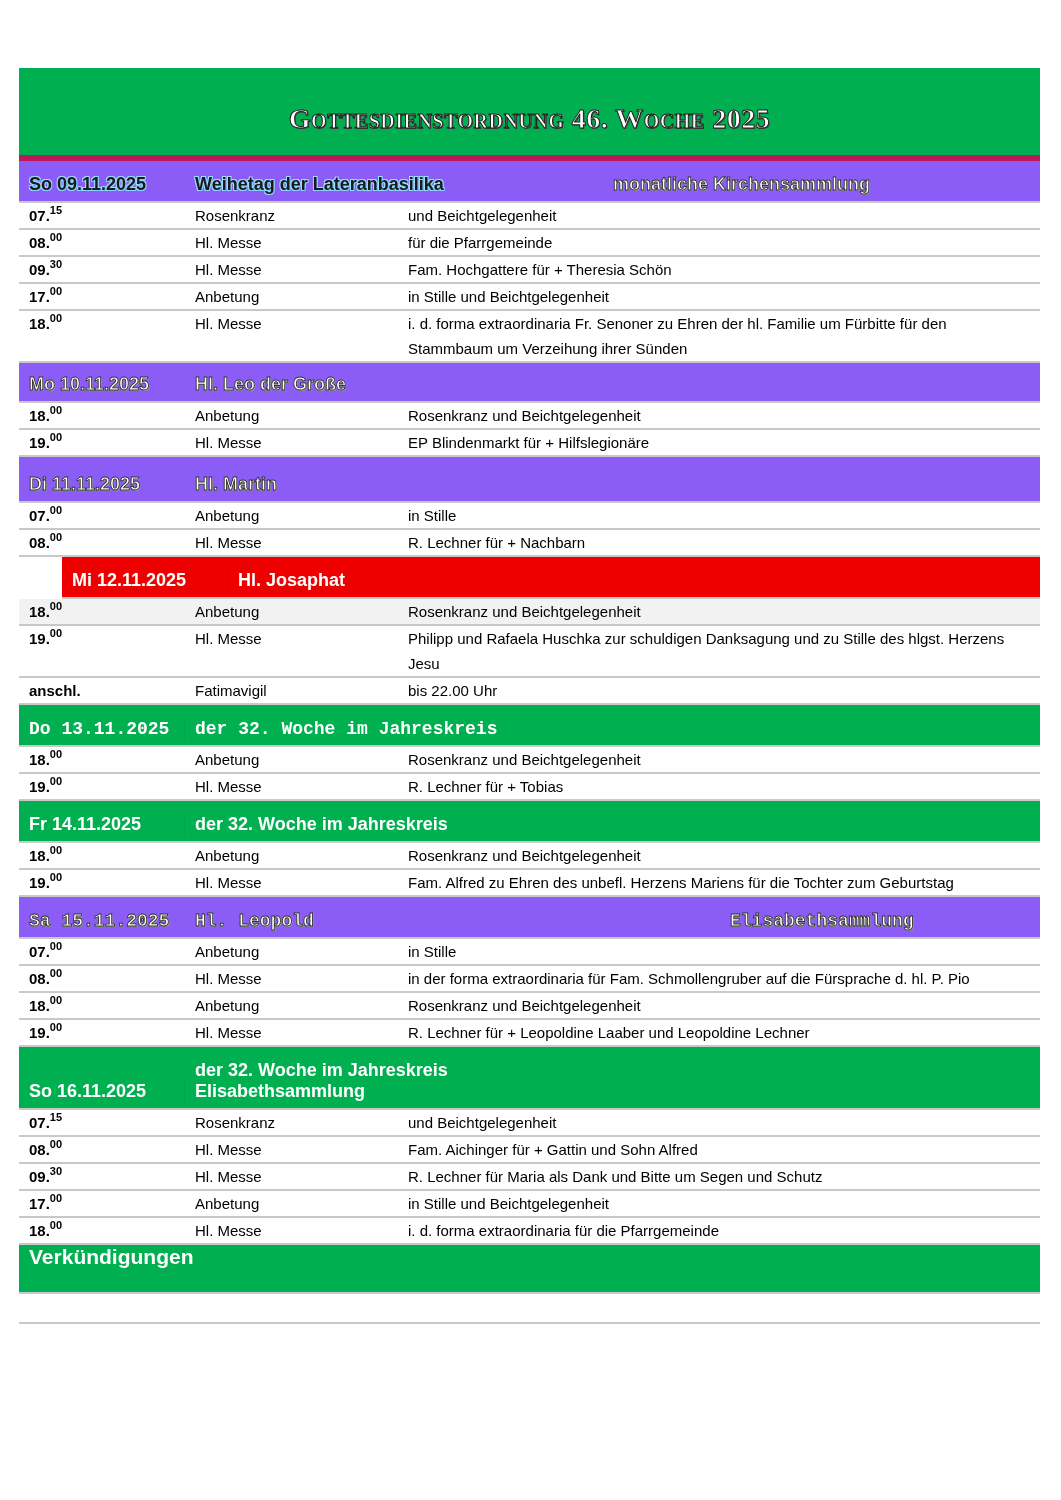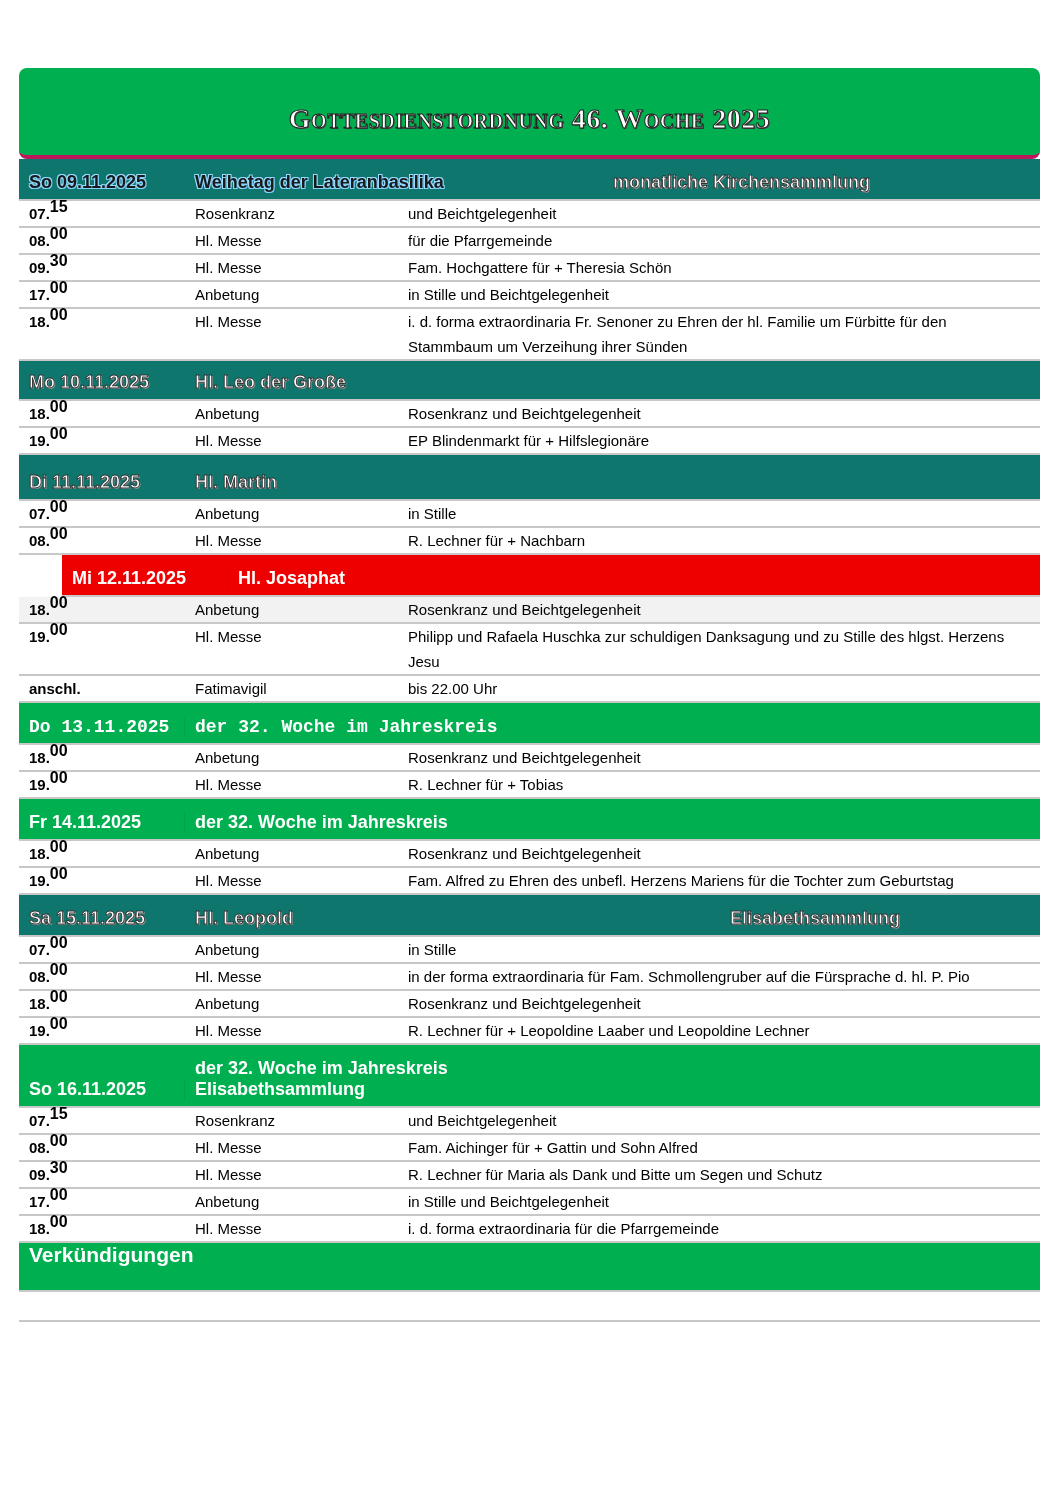--- a/index.html
+++ b/index.html
@@ -1,47 +1,46 @@
 <!DOCTYPE html>
 <html><head>
 <meta charset="utf-8">
 <style>
   html, body { margin: 0; padding: 0; background: #ffffff; }
   body { width: 1061px; height: 1500px; position: relative; font-family: "Liberation Sans", "DejaVu Sans", sans-serif; color: #000; }
   .sheet { position: absolute; left: 19px; top: 68px; width: 1021px; }
   .title-bar {
     background: #00B050; height: 87px; display: flex; align-items: center; justify-content: center;
-    border-bottom: 4px solid #be185d;
-    border-radius: 8px;
+    border-bottom: 6px solid #be185d;
   }
   .title-text {
     font-family: "Liberation Serif", "DejaVu Serif", serif; font-size: 28px; font-weight: bold;
     font-variant: small-caps; letter-spacing: 0.5px; color: #ffffff;
     -webkit-text-stroke: 1px #222; text-shadow: 1px 1px 0 #444;
     padding-top: 14px;
   }
   .day-header {
     display: flex; align-items: flex-end; font-size: 18px; font-weight: bold;
     border-bottom: 2px solid #c8c8c8; box-sizing: border-box; padding-bottom: 6px;
   }
   .day-header .c1 { width: 166px; padding-left: 10px; box-sizing: border-box; }
   .day-header .c2 { padding-left: 10px; box-sizing: border-box; }
   .day-header .c3 { flex: 1; }
-  .yellow { background: #0f766e; }
+  .yellow { background: #8b5cf6; }
   .green { background: #00B050; color: #ffffff; }
   .red { background: #EE0000; color: #ffffff; margin-left: 43px; }
   .divider-col { border-right: 1px solid rgba(0,0,0,0.06); }
   .glow-text { color: #1a1a1a; text-shadow: 0 0 1px #7fd3ff, 1px 1px 0 #7fd3ff, -1px -1px 0 #9fdcff, 1px -1px 0 #9fdcff, -1px 1px 0 #9fdcff; }
   .outline-text { color: #ffffff; -webkit-text-stroke: 0.9px #333; text-shadow: 1px 1px 0 #999; }
   .row {
     display: flex; font-size: 15px; line-height: 25px; border-bottom: 2px solid #c8c8c8; box-sizing: border-box;
   }
   .row.gray { background: #f2f2f2; }
   .row .t { width: 176px; padding-left: 10px; box-sizing: border-box; font-weight: bold; }
-  .row .t sup { font-size: 16px; line-height: 0; position: relative; top: -1px; }
+  .row .t sup { font-size: 11px; line-height: 0; position: relative; top: -1px; }
   .row .k { width: 213px; box-sizing: border-box; }
   .row .d { flex: 1; box-sizing: border-box; padding-right: 10px; }
   .announce {
     background: #00B050; color: #fff; font-size: 21px; font-weight: bold; height: 49px;
     display: flex; align-items: flex-start; padding-left: 10px; border-bottom: 2px solid #c8c8c8; box-sizing: border-box;
   }
   .announce-blank { height: 28px; border-bottom: 2px solid #c8c8c8; }
 </style>
 </head>
 <body>
@@ -161,21 +160,21 @@
       <div class="row">
         <div class="t"><span>18.</span><sup>00</sup></div>
         <div class="k">Anbetung</div>
         <div class="d">Rosenkranz und Beichtgelegenheit</div>
       </div>
       <div class="row">
         <div class="t"><span>19.</span><sup>00</sup></div>
         <div class="k">Hl. Messe</div>
         <div class="d">Fam. Alfred zu Ehren des unbefl. Herzens Mariens für die Tochter zum Geburtstag</div>
       </div>
-      <div class="day-header yellow" style="height: 42px;">
+      <div class="day-header yellow" style="height: 42px; font-family: Liberation Mono, monospace;">
         <div class="c1"><span class="outline-text">Sa 15.11.2025</span></div>
         <div class="c2" style="width: 392px;">
           <div class="outline-text">Hl. Leopold</div>
         </div>
         <div class="c3" style="text-align: left; padding-left: 153px;"><span class="outline-text">Elisabethsammlung</span></div>
       </div>
       <div class="row">
         <div class="t"><span>07.</span><sup>00</sup></div>
         <div class="k">Anbetung</div>
         <div class="d">in Stille</div>

